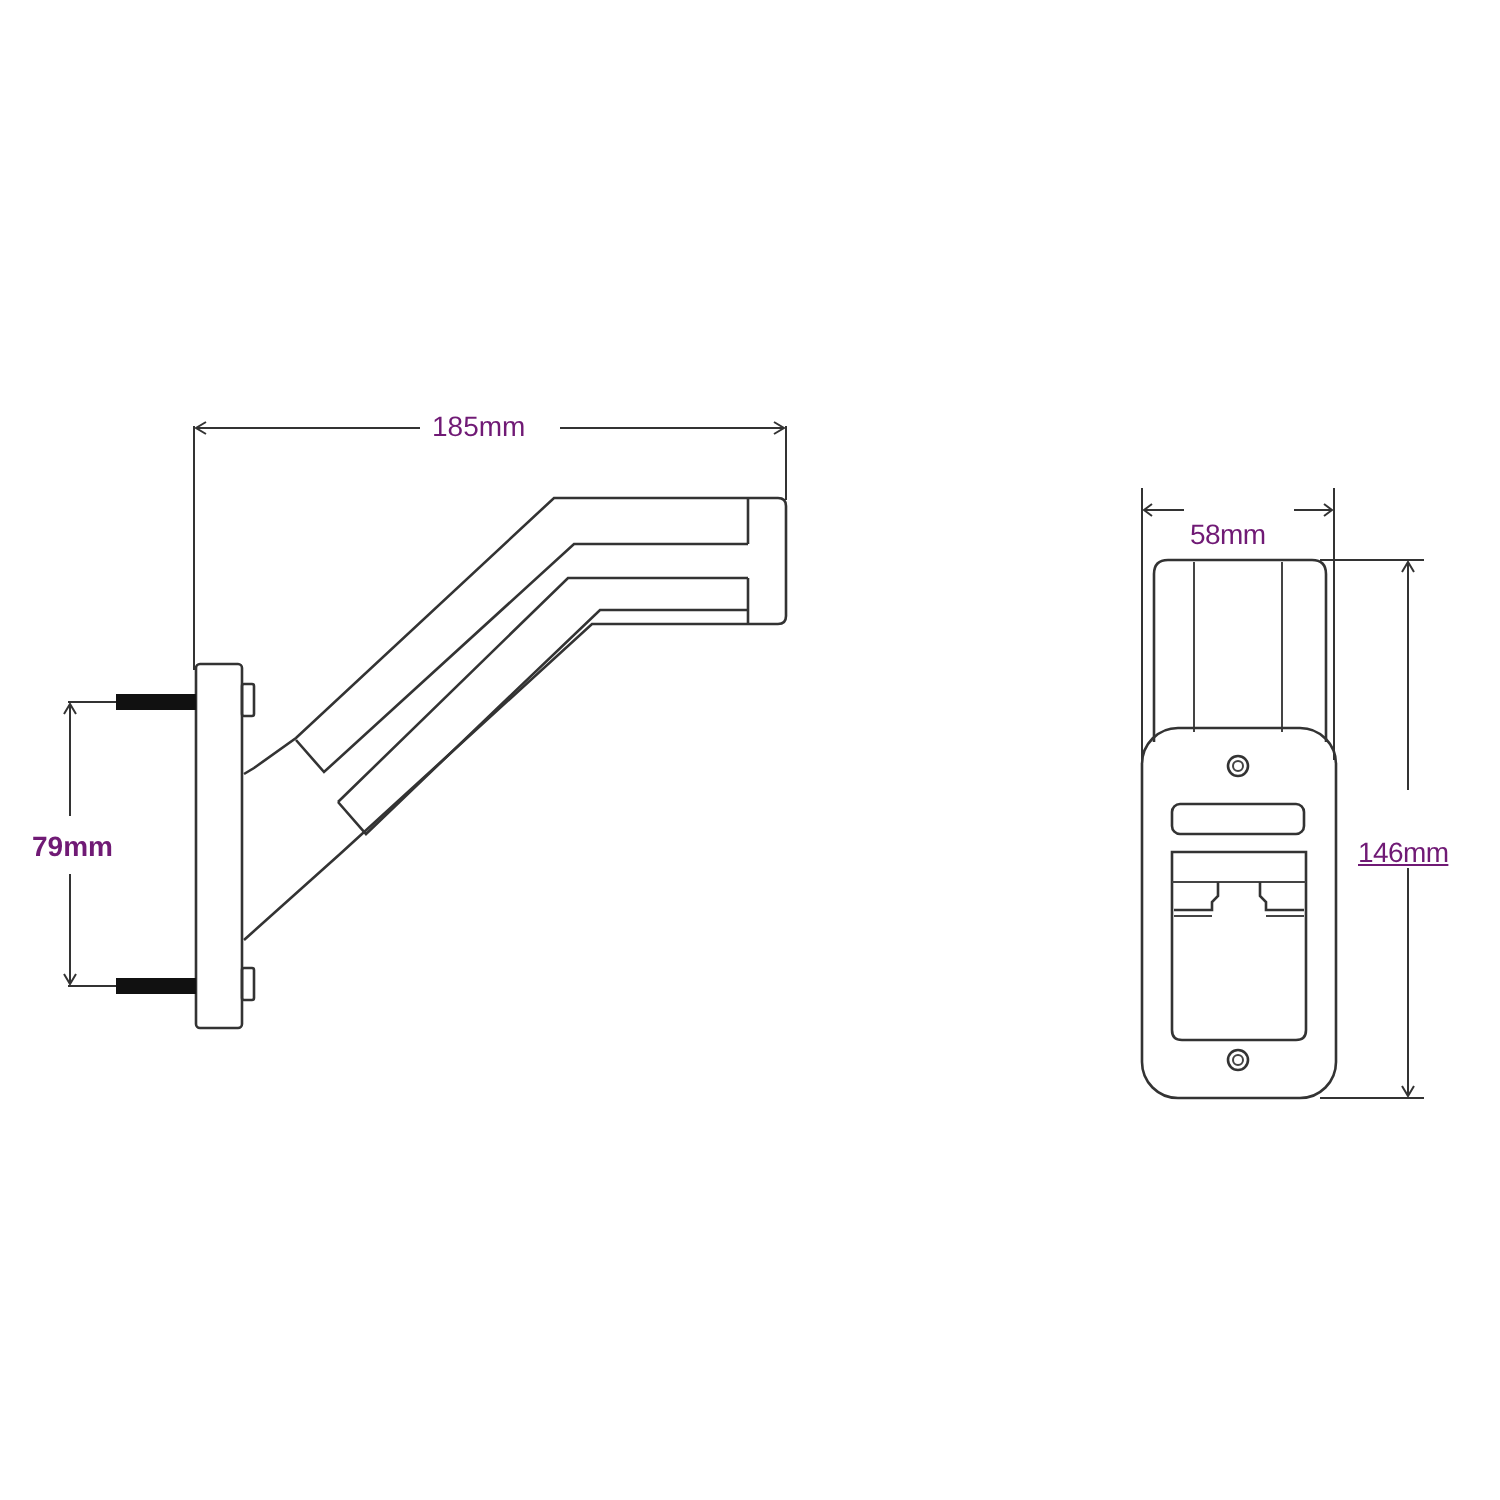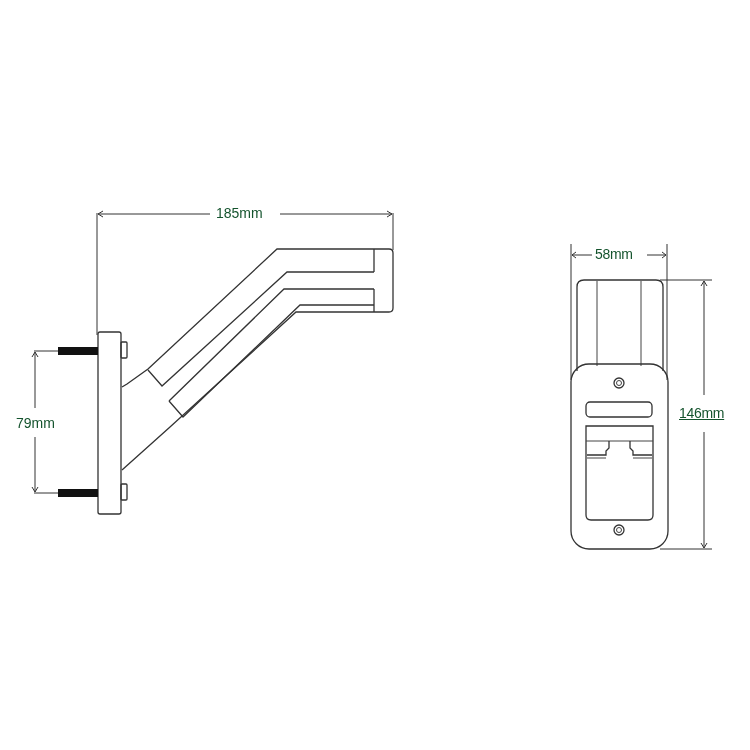--- a/index.html
+++ b/index.html
@@ -21,30 +21,31 @@
       width: 750px;
       height: 750px;
     }
     .ln { stroke: #333333; stroke-width: 1.3; fill: none; }
     .ln-thin { stroke: #444444; stroke-width: 1; fill: none; }
     .dim { stroke: #333333; stroke-width: 1; fill: none; }
     .bolt { fill: #111111; }
     .dim-label {
       position: absolute;
       font-size: 14px;
-      color: #14532d;
+      color: #701a75;
       background: #ffffff;
       line-height: 16px;
       padding: 0 2px;
       white-space: nowrap;
     }
     .dim-label.cond {
       font-family: "Liberation Sans Narrow", "Liberation Sans", sans-serif;
       font-size: 14px;
       letter-spacing: -0.3px;
+      margin-top: 13px;
     }
   </style>
 </head>
 <body>
 
 <svg class="drawing" viewBox="0 0 750 750" xmlns="http://www.w3.org/2000/svg">
 
   <g>
 
     <g>
@@ -130,15 +131,15 @@
     <line class="ln-thin" x1="586" y1="441" x2="653" y2="441"></line>
 
     <polyline class="ln" points="587,455 606,455 606,451 609,448 609,441"></polyline>
     <polyline class="ln" points="652,455 633,455 633,451 630,448 630,441"></polyline>
     <line class="ln-thin" x1="587" y1="458" x2="606" y2="458"></line>
     <line class="ln-thin" x1="633" y1="458" x2="652" y2="458"></line>
   </g>
 </svg>
 
 <div class="dim-label" style="left:214px; top:205px;">185mm</div>
-<div class="dim-label" style="left:14px; top:415px;">79mm</div>
+<div class="dim-label" style="left:14px; top:415px;font-weight:bold;">79mm</div>
 <div class="dim-label cond" style="left:593px; top:246px;">58mm</div>
 <div class="dim-label cond" style="left:677px; top:405px;text-decoration:underline;">146mm</div>
 
 </body></html>

